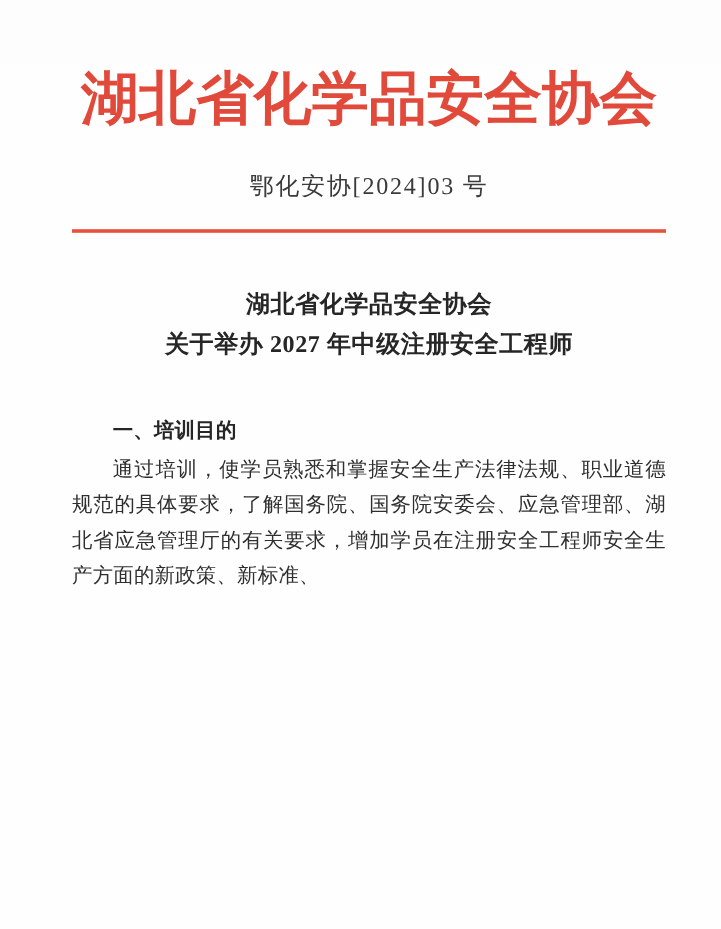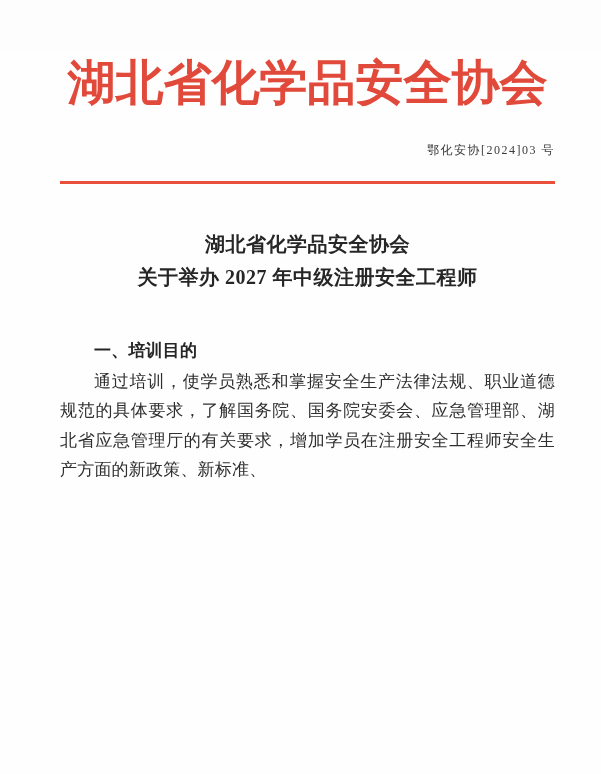--- a/index.html
+++ b/index.html
@@ -26,22 +26,22 @@
     text-align:center;
     font-size:48px;
     line-height:1.3;
     font-weight:bold;
     letter-spacing:0px;
     color:var(--accent-red);
     white-space:nowrap;
   }
   .doc-number{
     margin-top:28px;
-    text-align:right;
-    font-size:12px;
+    text-align:center;
+    font-size:20px;
     letter-spacing:1.5px;
     color:#3a3a3a;
   }
   .rule{
     margin-top:22px;
     height:3px;
     width:100%;
     background:var(--rule-red);
   }
   .doc-title{
@@ -58,21 +58,21 @@
     font-size:17px;
     line-height:29.5px;
     color:var(--body-text);
     text-align:justify;
     letter-spacing:0.2px;
   }
   .body-text p{margin:0;}
   .indent{text-indent:2em;}
   .section-heading{
     text-indent:2em;
-    font-family:Liberation Serif, serif;
+    font-family:Liberation Mono, monospace;
     font-weight:bold;
     color:#262626;
     margin-top:3px !important;
     margin-bottom:1px !important;
   }
 </style>
 </head>
 <body>
 
 <div class="page">

